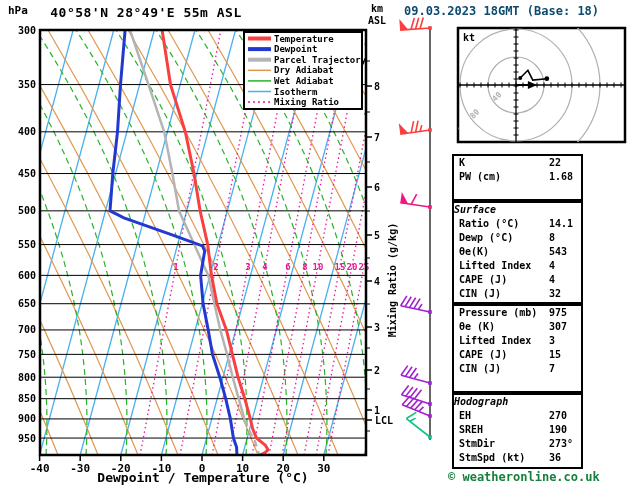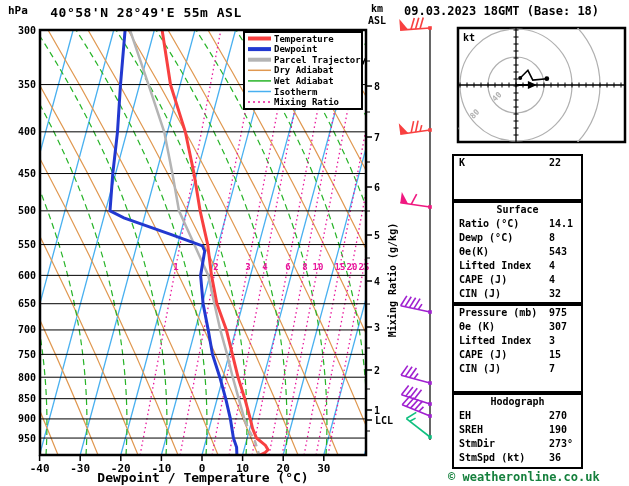--- a/index.html
+++ b/index.html
@@ -1,23 +1,23 @@
 <!DOCTYPE html>
 <html><head>
 <meta charset="utf-8">
 <style>
   html,body{margin:0;padding:0;background:#fff;}
   #stage{position:relative;width:629px;height:486px;background:#fff;overflow:hidden;
          font-family:"DejaVu Sans Mono",monospace;}
   svg{position:absolute;left:0;top:0;}
   .hdr-date{position:absolute;left:404px;top:4px;width:225px;font:bold 12px "DejaVu Sans Mono",monospace;
-            color:#000000;letter-spacing:0px;white-space:nowrap;}
+            color:#0c4a6e;letter-spacing:0px;white-space:nowrap;}
   .stat-box{position:absolute;left:452px;width:131px;border:2px solid #000;background:#fff;
             box-sizing:border-box;font:bold 10px "DejaVu Sans Mono",monospace;color:#000;}
-  .stat-title{text-align:center;height:14px;line-height:14px;}
+  .stat-title{height:14px;line-height:14px;font-style:italic;}
   .srow{position:relative;height:14px;line-height:14px;padding-left:5px;white-space:nowrap;}
   .srow .val{position:absolute;left:95px;top:0;}
   .copyright{position:absolute;left:448px;top:470px;font:bold 12px "DejaVu Sans Mono",monospace;color:#15803d;white-space:nowrap;}
 </style>
 </head>
 <body>
 
 <div id="stage">
 
   <svg id="chart" width="629" height="486" viewBox="0 0 629 486">
@@ -334,20 +334,24 @@
   <div class="hdr-date">09.03.2023 18GMT (Base: 18)</div>
 
   <div class="stat-box" style="top:154px;height:47px">
     <div>
     <div class="srow">
       <span class="lbl">K</span>
       <span class="val">22</span>
     </div>
 
 
+    <div class="srow">
+      <span class="lbl">PW (cm)</span>
+      <span class="val">1.68</span>
+    </div>
   </div>
   </div>
   <div class="stat-box" style="top:201px;height:103px">
     <div class="stat-title">Surface</div>
     <div>
     <div class="srow">
       <span class="lbl">Ratio (°C)</span>
       <span class="val">14.1</span>
     </div>
 

